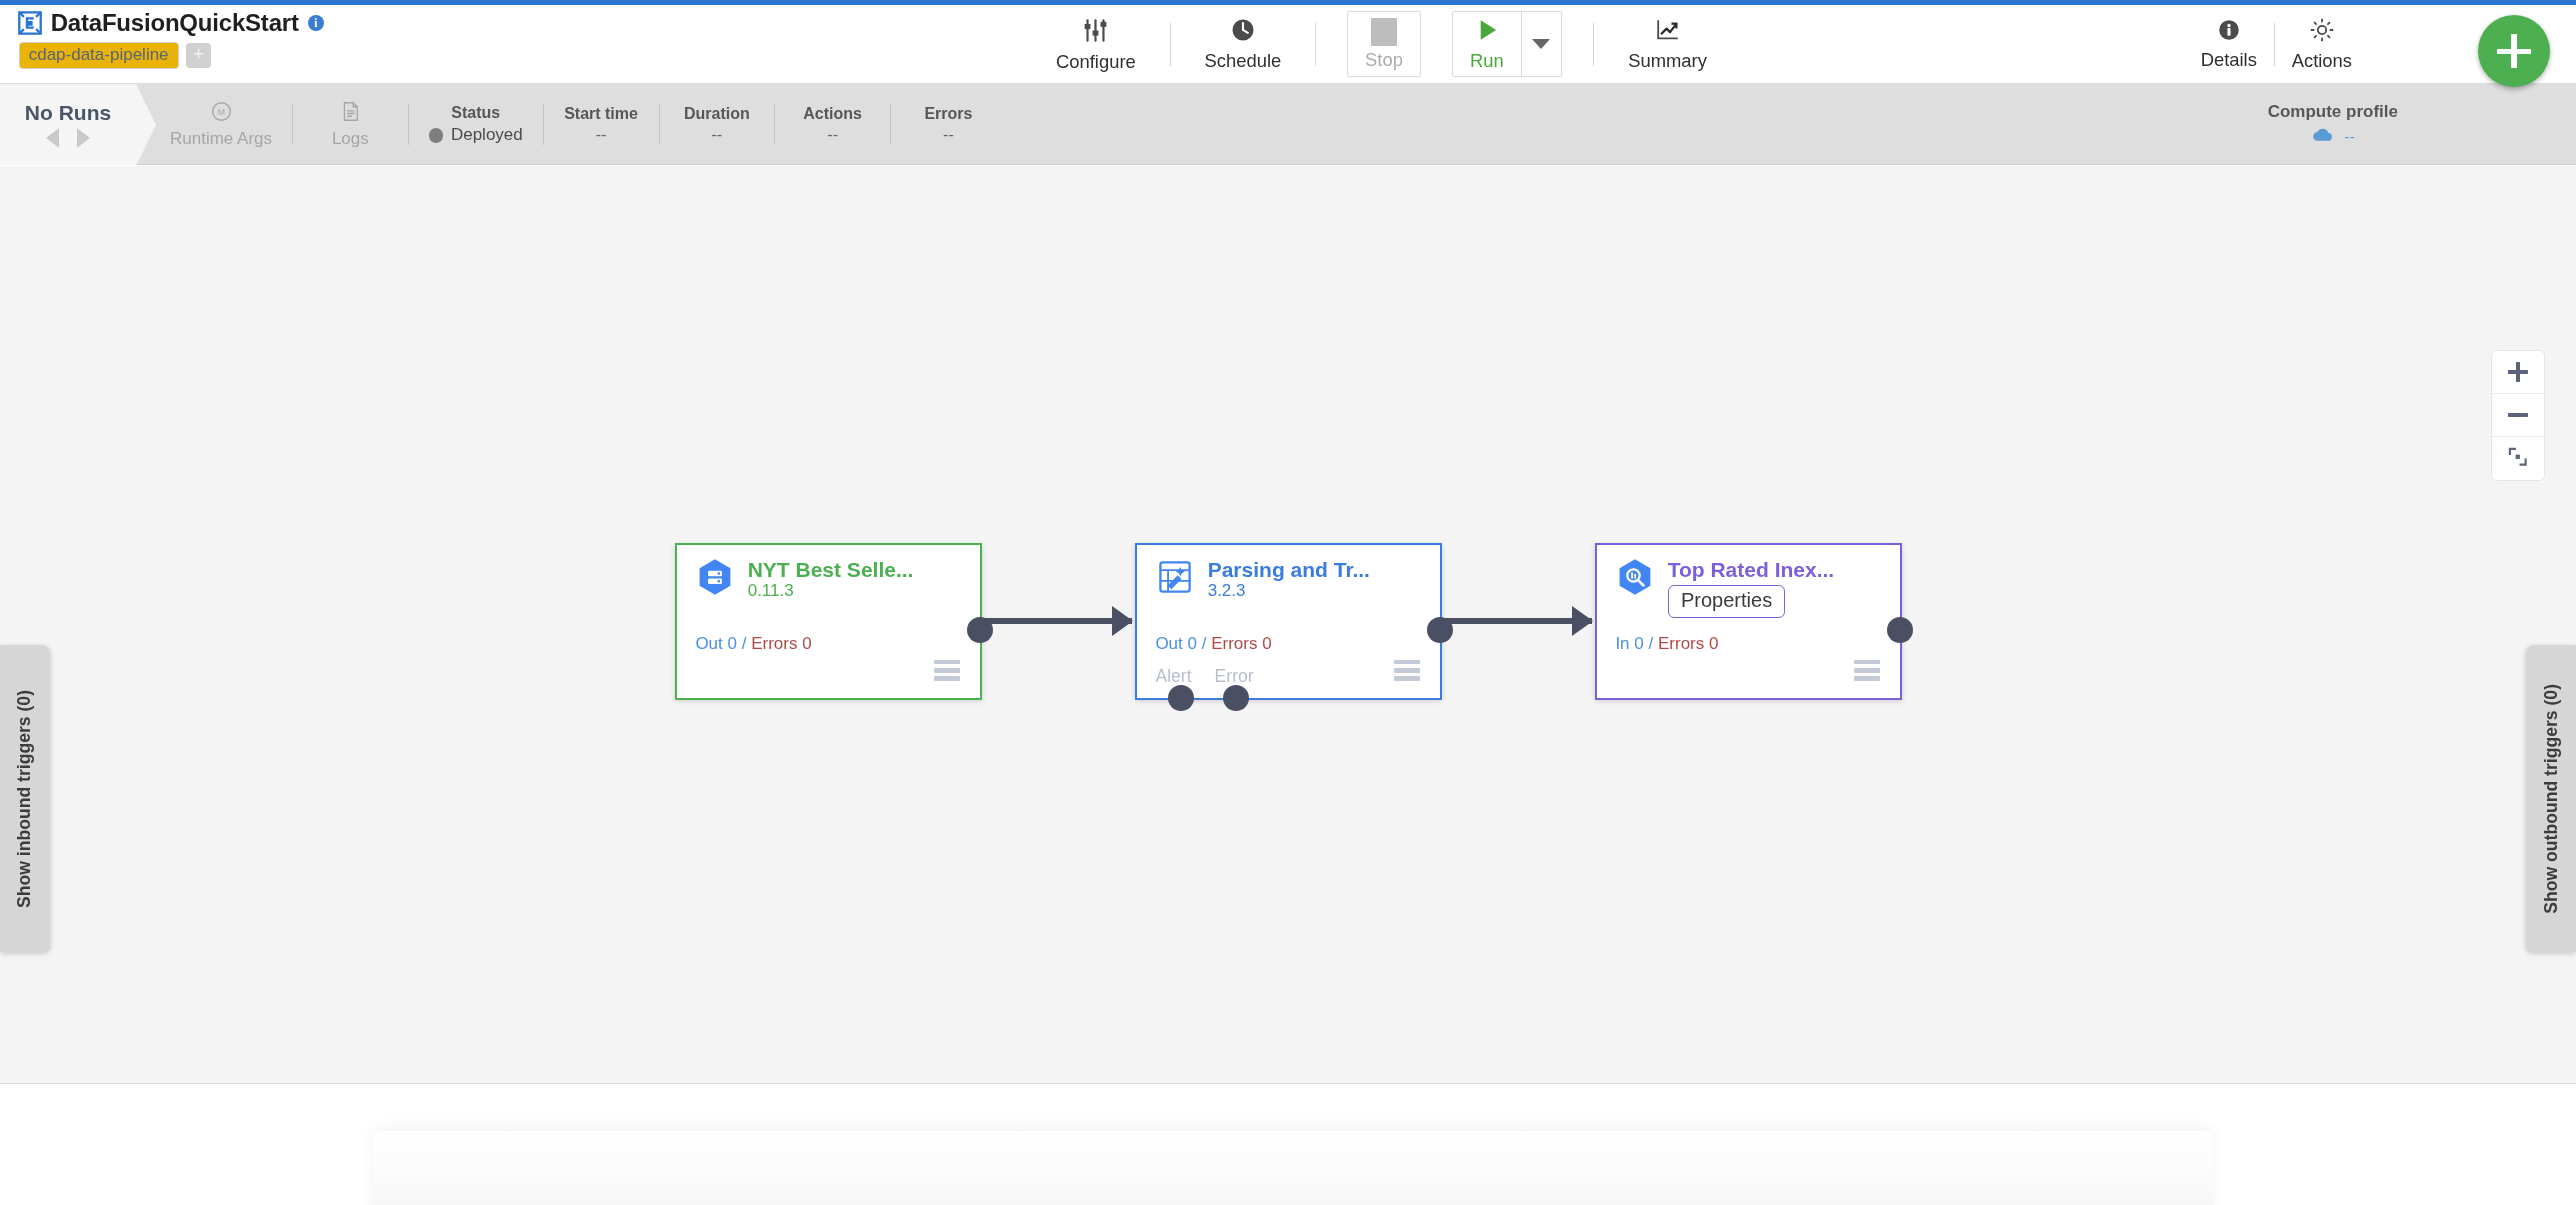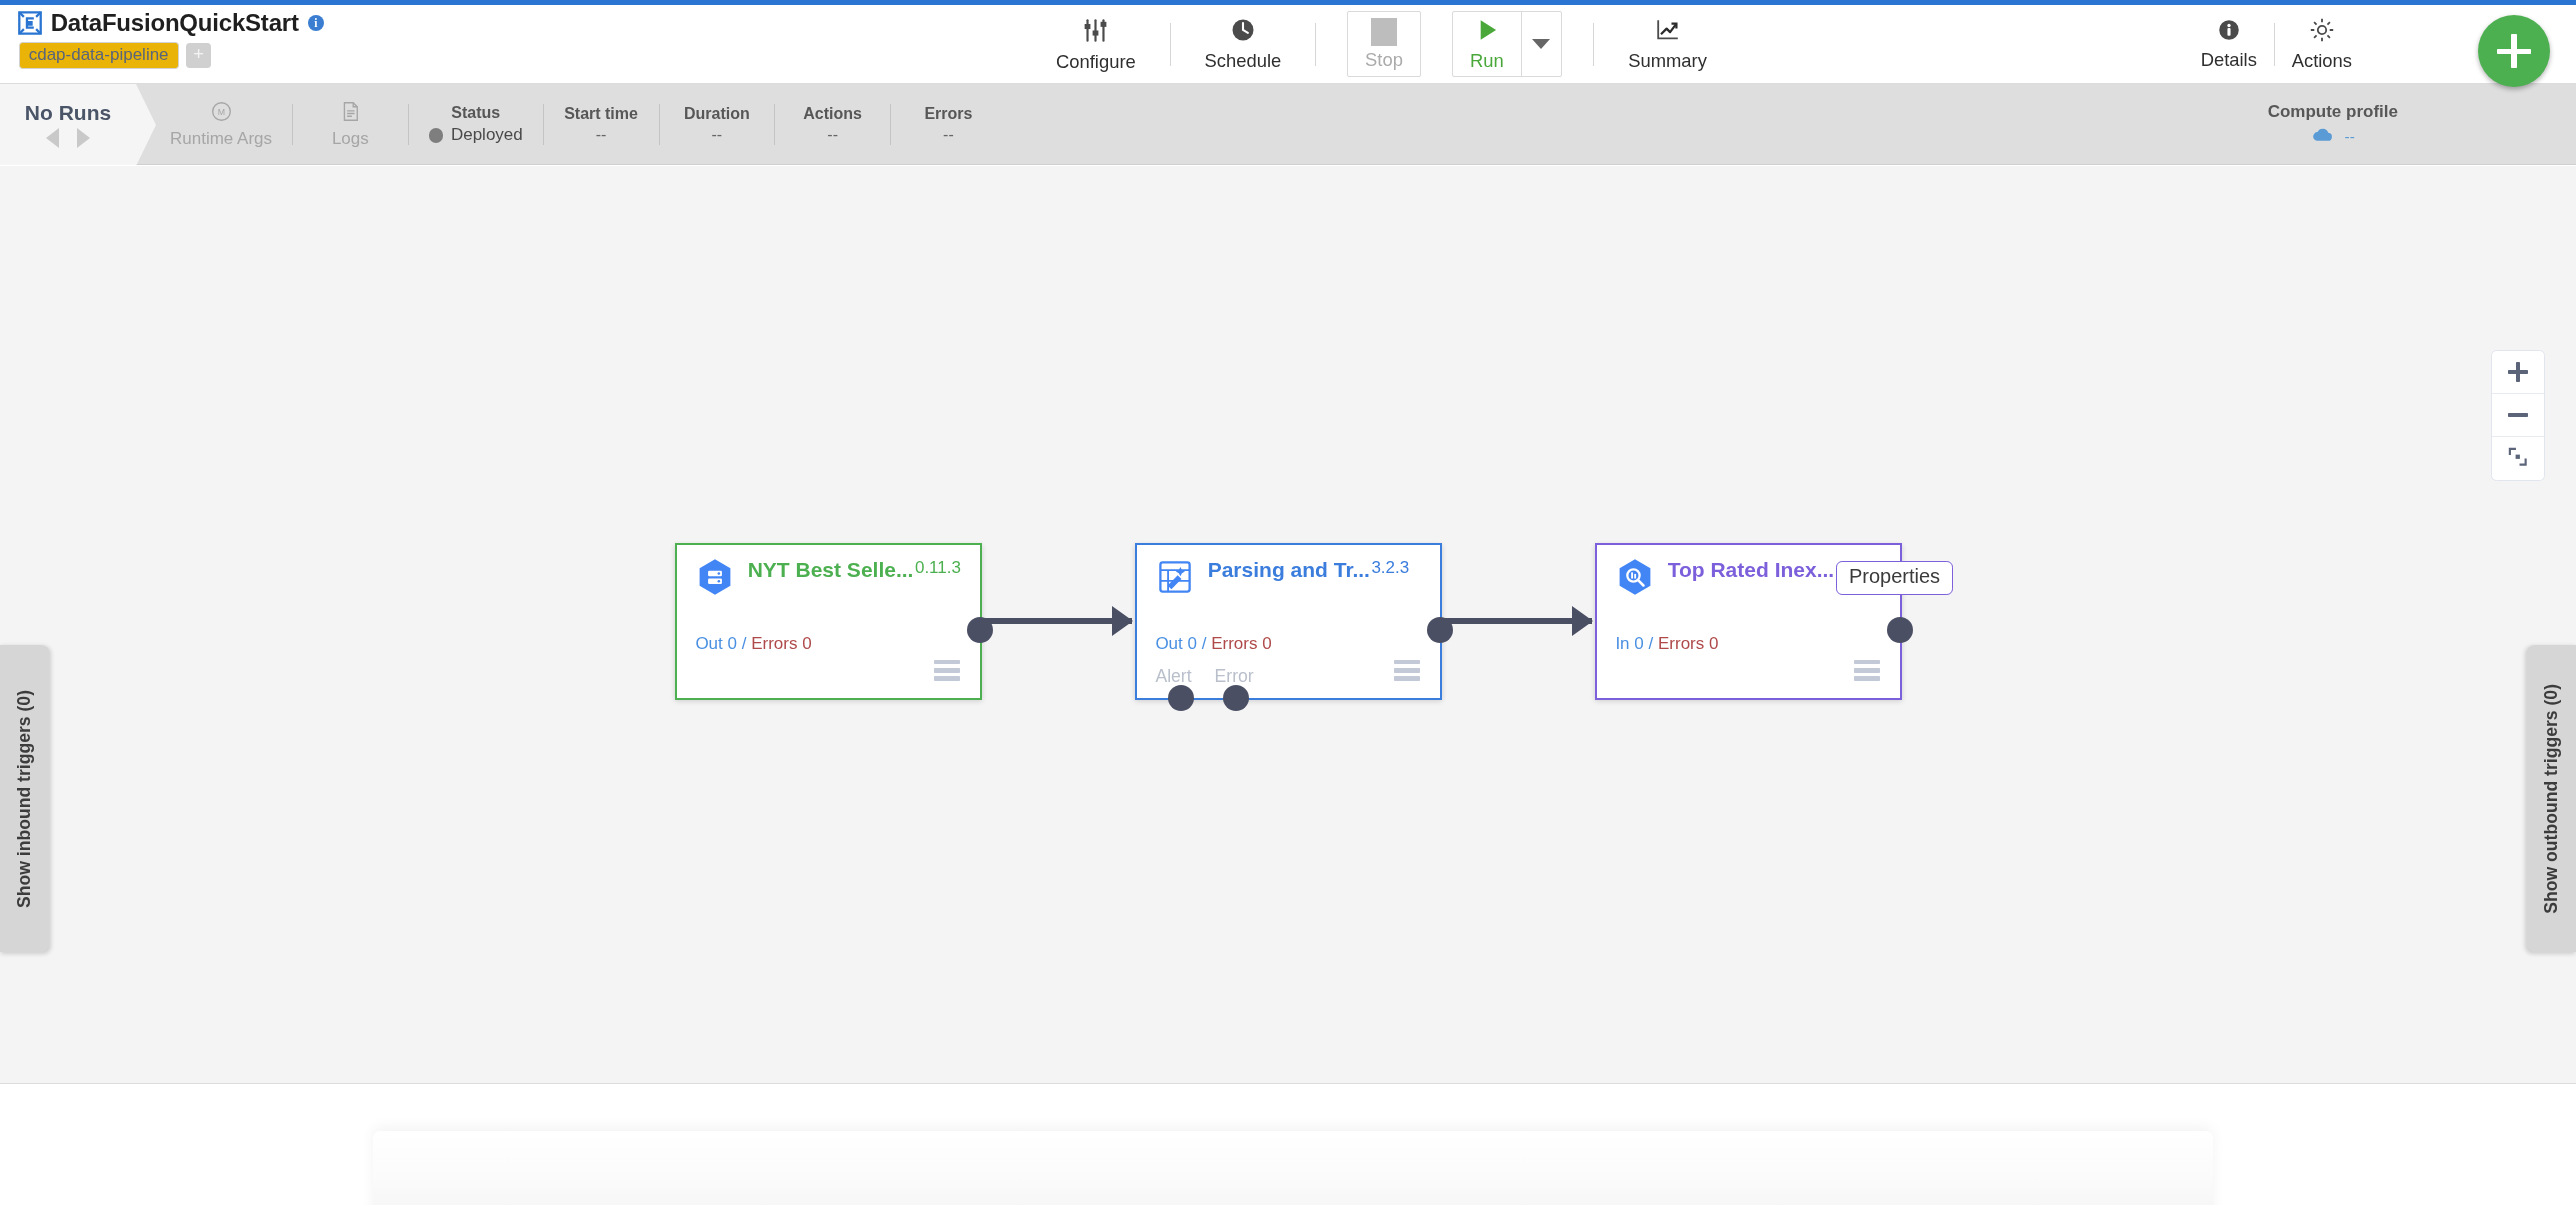--- a/index.html
+++ b/index.html
@@ -202,21 +202,21 @@
   .node {
     position: absolute; width: 307px; height: 157px;
     background: #fff; border: 2.3px solid #888;
     box-shadow: 0 2.3px 5.4px rgba(0,0,0,.16);
   }
   .node.green  { border-color: #4cb050; }
   .node.blue   { border-color: #3b7ddd; }
   .node.purple { border-color: #7c5fdb; }
   .node-head { display: flex; gap: 12.3px; padding: 12.3px 0 0 18.4px; }
   .node-icon { width: 40px; height: 40px; flex: none; }
-  .node-titlewrap { display: flex; flex-direction: row; gap: 1.5px; padding-top: 1.5px; }
+  .node-titlewrap { display: flex; flex-direction: column; gap: 1.5px; padding-top: 1.5px; }
   .node-title { font-size: 21px; font-weight: bold; line-height: 1.05; white-space: nowrap; }
   .node-ver { font-size: 17px; line-height: 1.1; }
   .green .node-title, .green .node-ver  { color: #4cb050; }
   .blue .node-title, .blue .node-ver    { color: #3b7ddd; }
   .purple .node-title, .purple .node-ver{ color: #7c5fdb; }
 
   .props-pill {
     border: 1.5px solid #7c5fdb; border-radius: 6.1px; background: #fff;
     font-size: 20px; color: #3b3b3b; padding: 3.1px 12.3px 5.4px;
     align-self: flex-start; margin-top: 2.3px; white-space: nowrap;

